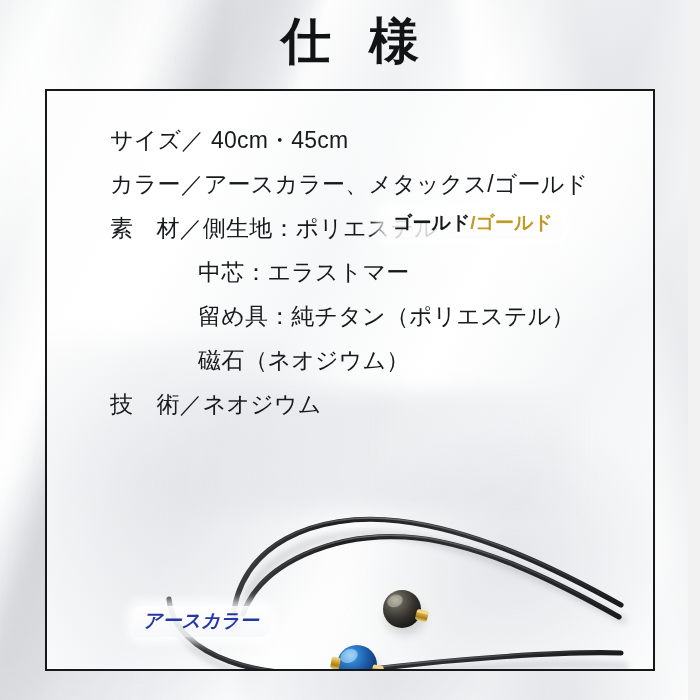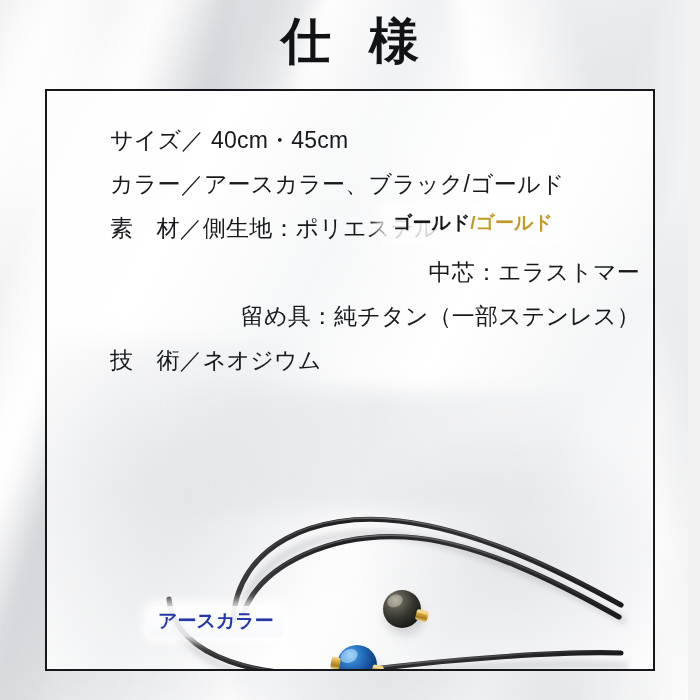--- a/index.html
+++ b/index.html
@@ -61,21 +61,21 @@
     background:radial-gradient(ellipse at 50% 50%, rgba(206,209,215,.42) 0%, rgba(255,255,255,0) 72%);filter:blur(12px);}
   .ps3{left:120px;top:300px;width:420px;height:120px;
     background:linear-gradient(92deg, rgba(255,255,255,0), rgba(198,202,208,.35) 50%, rgba(255,255,255,0));filter:blur(10px);}
 
   
   #spec-list{position:absolute;left:63px;top:27px;width:530px;}
   .spec-line{
     font-size:23px;color:#17191c;line-height:44px;white-space:nowrap;
     font-weight:400;letter-spacing:.2px;
   }
-  .spec-line.indent{padding-left:88px;text-align:right;}
+  .spec-line.indent{padding-left:88px;}
 
   
   #photo{position:absolute;left:0;top:380px;width:606px;height:198px;}
   #photo svg{display:block;}
 
   
   .tag{
     position:absolute;border-radius:8px;padding:3px 10px 4px 10px;
     font-size:19px;font-weight:bold;white-space:nowrap;line-height:24px;
   }
@@ -106,24 +106,25 @@
   <div id="title">仕 様</div>
 
   <div id="panel">
 
     <div class="panel-sheen ps1"></div>
     <div class="panel-sheen ps2"></div>
     <div class="panel-sheen ps3"></div>
 
     <div id="spec-list">
       <div class="spec-line">サイズ／ 40cm・45cm</div>
-      <div class="spec-line">カラー／アースカラー、ブラック/ゴールド</div>
+      <div class="spec-line">カラー／アースカラー、メタックス/ゴールド</div>
       <div class="spec-line">素　材／側生地：ポリエステル</div>
       <div class="spec-line indent">中芯：エラストマー</div>
-      <div class="spec-line indent">留め具：純チタン（一部ステンレス）</div>
+      <div class="spec-line indent">留め具：純チタン（ポリエステル）</div>
+      <div class="spec-line indent">磁石（ネオジウム）</div>
       <div class="spec-line">技　術／ネオジウム</div>
     </div>
 
     <div id="photo">
       <svg width="606" height="198" viewBox="0 0 606 198" xmlns="http://www.w3.org/2000/svg">
         <defs>
           <linearGradient id="cordG" x1="0" y1="0" x2="1" y2="0">
             <stop offset="0%" stop-color="#3a3a3c"></stop>
             <stop offset="25%" stop-color="#1f1f21"></stop>
             <stop offset="60%" stop-color="#2e2e30"></stop>
@@ -196,16 +197,16 @@
           <rect x="284" y="186" width="9" height="12" rx="2.5" fill="url(#goldG)" transform="rotate(10 288 192)"></rect>
           <rect x="326" y="195.5" width="11" height="2" rx="1" fill="#fff1bb" opacity=".55" transform="rotate(10 331 196)"></rect>
         </g>
       </svg>
     </div>
 
     <div class="tag" id="tag-black" style="position:absolute;left:336px;top:117px;">
       <span class="k">ゴールド</span><span class="g">/ゴールド</span>
     </div>
 
-    <div class="tag" id="tag-earth" style="position:absolute;left:101px;top:515px;">アースカラー</div>
+    <div class="tag" id="tag-earth" style="position:absolute;left:86px;top:515px;font-style:italic;">アースカラー</div>
 
   </div>
 </div>
 
 </body></html>

